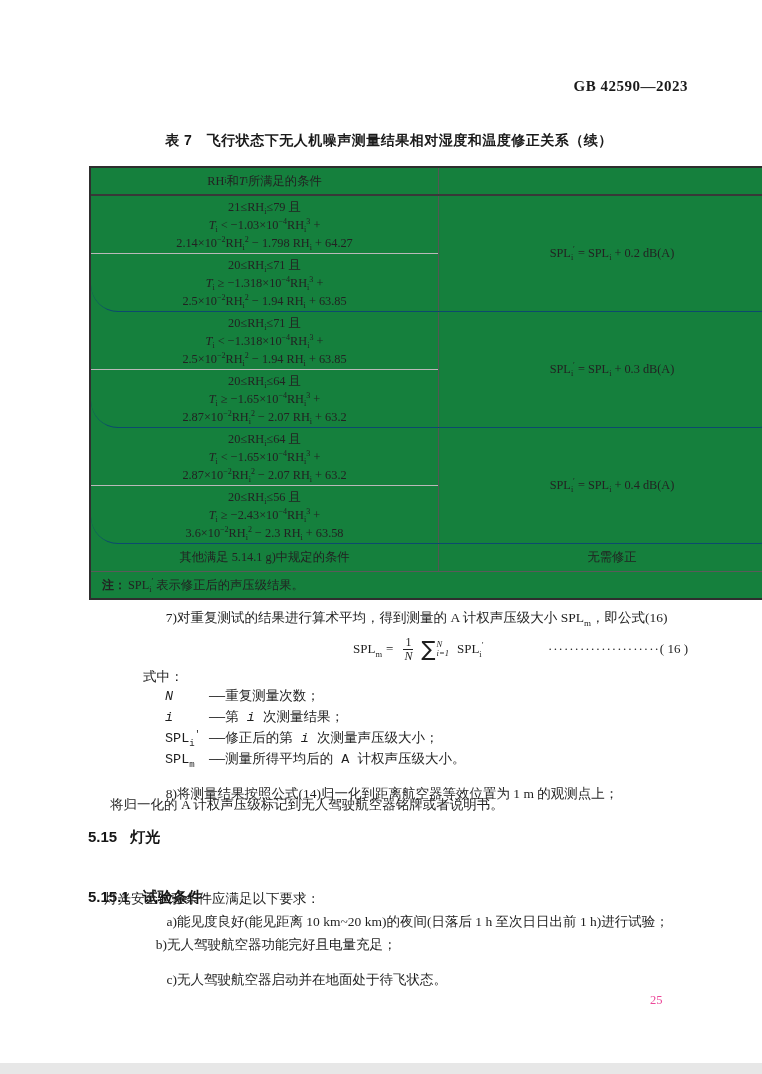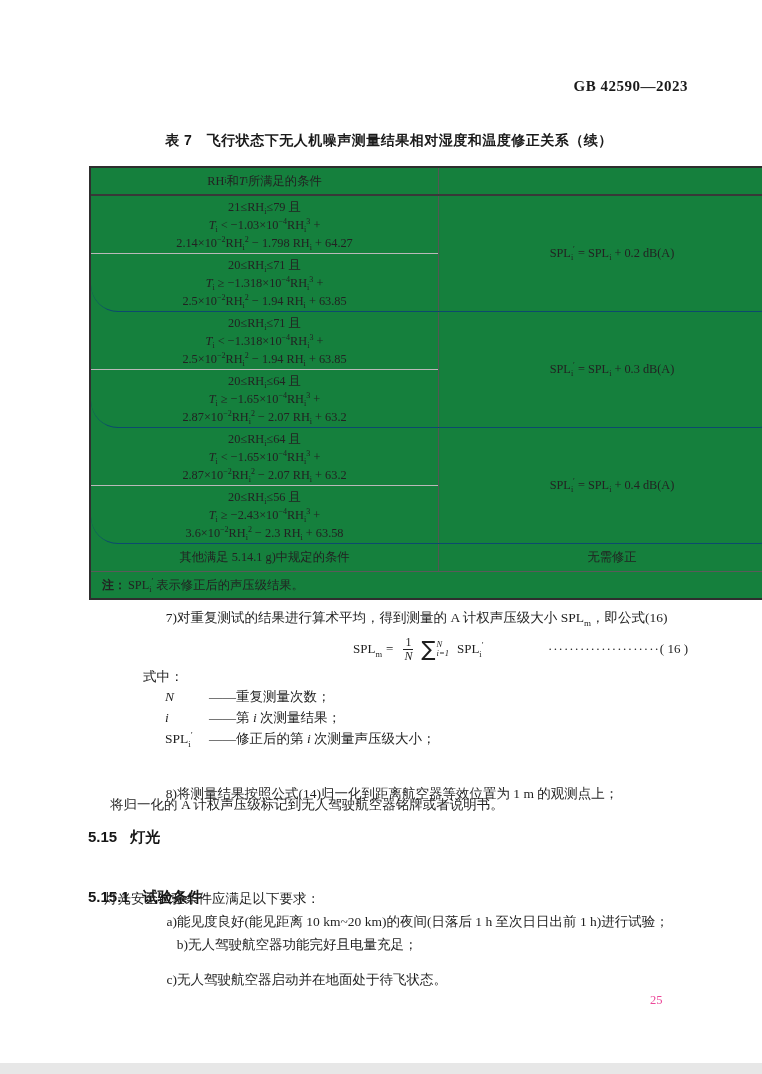--- a/index.html
+++ b/index.html
@@ -63,21 +63,21 @@
   .frac .num{border-bottom:1px solid #222;padding:0 2px;}
   .frac .den{font-style:italic;padding:0 2px;}
   .sigma{font-family:"DejaVu Sans",sans-serif;font-size:21px;line-height:1;margin-left:2px;}
   .sum-limits{display:inline-flex;flex-direction:column;justify-content:center;font-size:8.5px;line-height:9px;font-style:italic;margin:0 3px 0 1px;}
   .f16-term{margin-left:5px;}
   .f16-tail{position:absolute;right:0;top:0;height:100%;display:flex;align-items:center;font-size:13px;}
   .leaders{letter-spacing:1px;color:#2a2a2a;}
 
   
   .defs{position:absolute;left:165px;top:686px;}
-  .def-row{height:21px;line-height:21px;font-size:13.5px;white-space:nowrap;}
+  .def-row{height:21px;line-height:21px;font-size:13.5px;white-space:nowrap;font-family:Liberation Mono, monospace;}
   .def-term{display:inline-block;width:44px;}
   .def-row sub,.def-row sup{font-size:9px;line-height:0;}
 
   .page-num{position:absolute;left:650px;top:993px;font-size:12.5px;color:#ec4899;}
   i{font-style:italic;}
 </style>
 </head>
 <body>
 
 <div class="page">
@@ -186,40 +186,43 @@
   <div class="defs">
     <div class="def-row">
       <span class="def-term"><i>N</i></span><span>——重复测量次数；</span>
     </div>
     <div class="def-row">
       <span class="def-term"><i>i</i></span><span>——第 <i>i</i> 次测量结果；</span>
     </div>
     <div class="def-row">
       <span class="def-term">SPL<sub>i</sub><sup>′</sup></span><span>——修正后的第 <i>i</i> 次测量声压级大小；</span>
     </div>
+    <div class="def-row">
+      <span class="def-term">SPL<sub>m</sub></span><span>——测量所得平均后的 A 计权声压级大小。</span>
+    </div>
   </div>
 
   <div class="bline" style="left:143px;top:772px;margin-top:12px;">
     <span class="num-label">8)</span><span>将测量结果按照公式(14)归一化到距离航空器等效位置为 1 m 的观测点上；</span>
   </div>
   <div class="bline" style="left:110px;top:795px;">将归一化的 A 计权声压级标记到无人驾驶航空器铭牌或者说明书。</div>
 
   <div class="heading" style="left:88px;top:828px;">
     <span class="h-num">5.15</span><span>灯光</span>
   </div>
   <div class="heading" style="left:88px;top:860px;margin-top:28px;">
     <span class="h-num">5.15.1</span><span>试验条件</span>
   </div>
 
   <div class="bline" style="left:104px;top:889px;">灯光安全试验条件应满足以下要求：</div>
 
   <div class="bline" style="left:143px;top:912px;">
     <span class="num-label">a)</span><span>能见度良好(能见距离 10 km~20 km)的夜间(日落后 1 h 至次日日出前 1 h)进行试验；</span>
   </div>
-  <div class="bline" style="left:154px;top:935px;">
+  <div class="bline" style="left:133px;top:935px;">
     <span class="num-label">b)</span><span>无人驾驶航空器功能完好且电量充足；</span>
   </div>
   <div class="bline" style="left:143px;top:958px;margin-top:12px;">
     <span class="num-label">c)</span><span>无人驾驶航空器启动并在地面处于待飞状态。</span>
   </div>
 
   <div class="page-num">25</div>
 
   <div class="scan-edge-bottom"></div>
 </div>

